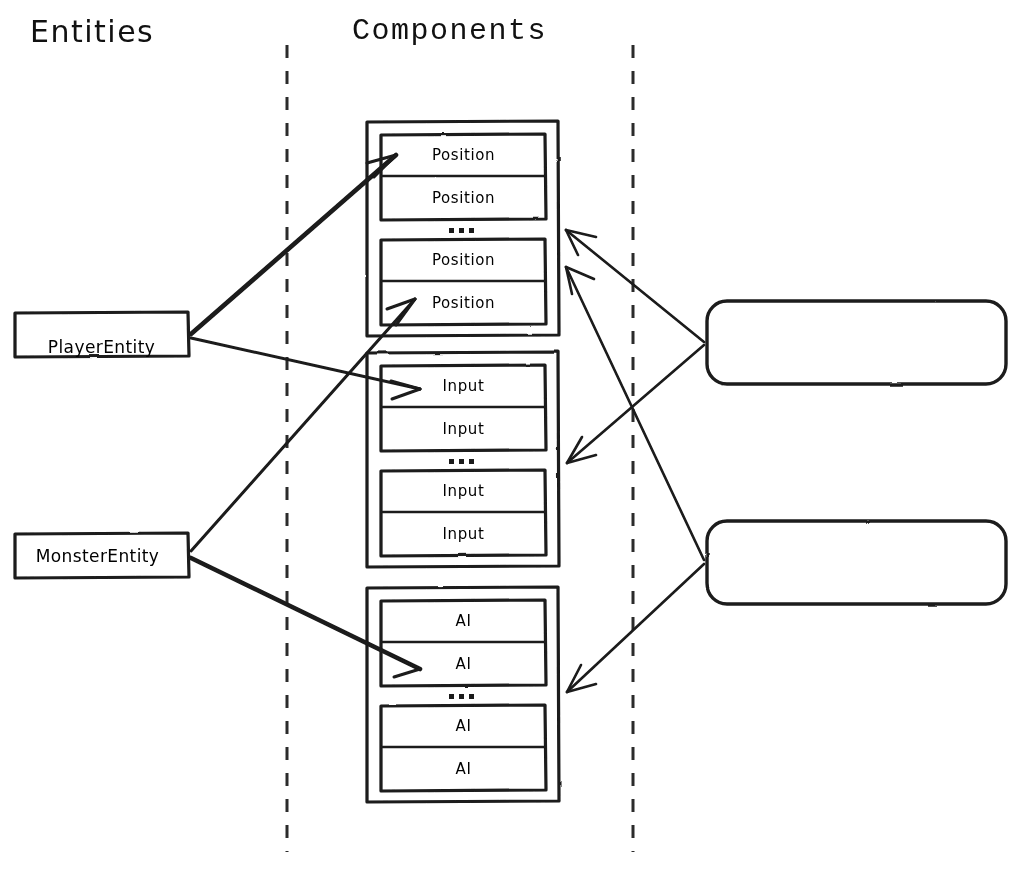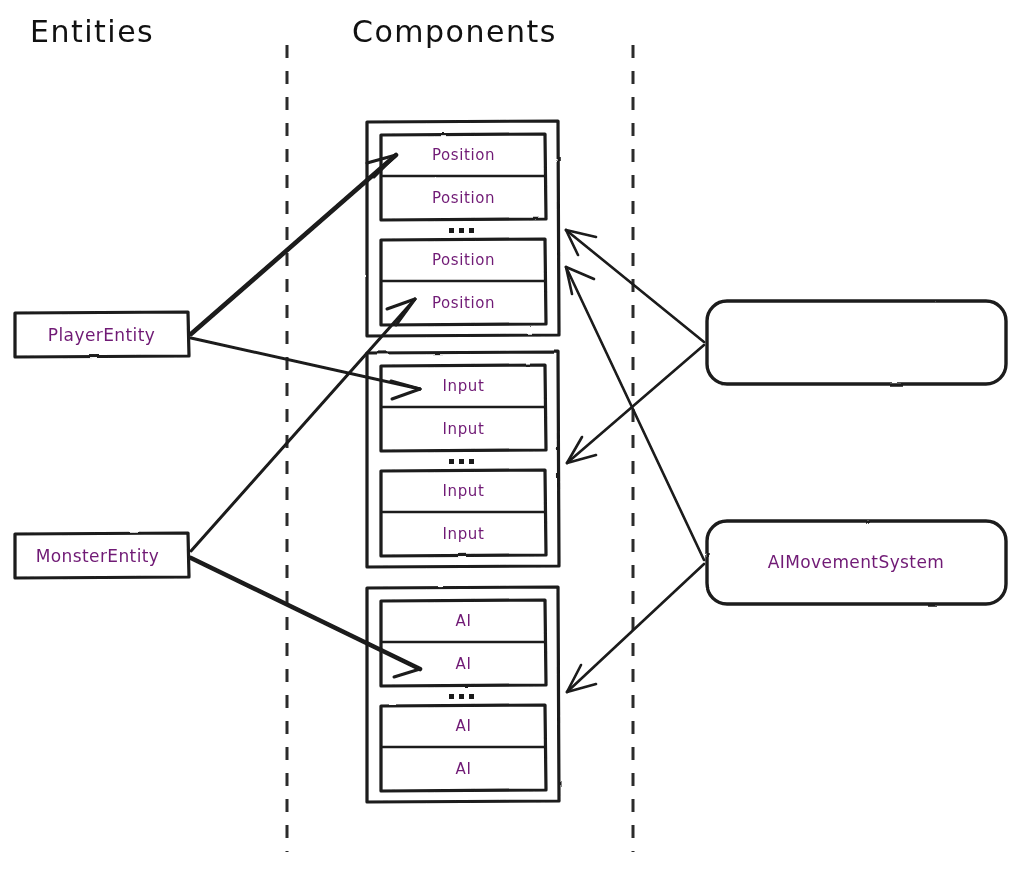--- a/index.html
+++ b/index.html
@@ -32,21 +32,21 @@
     letter-spacing: 1.5px;
     color: #111111;
     white-space: nowrap;
   }
   .node-label {
     position: absolute;
     display: flex;
     align-items: center;
     justify-content: center;
     font-family: "DejaVu Sans", sans-serif;
-    color: #701a75;
+    color: #000000;
     white-space: nowrap;
     pointer-events: none;
   }
   .entity-label { font-size: 17px; letter-spacing: 0.4px; }
   .system-label { font-size: 17px; letter-spacing: 0.4px; }
   .cell-label   { font-size: 15px; letter-spacing: 0.6px; }
   .hit {
     position: absolute;
     background: transparent;
   }
@@ -182,26 +182,25 @@
 
       <g>
         <path d="M704,564 L567,692" stroke-width="2.6"></path>
         <path d="M567,692 L581,665" stroke-width="2.6"></path>
         <path d="M567,692 L596,684" stroke-width="2.6"></path>
       </g>
     </g>
   </svg>
 
   <div class="col-header" style="left:30px;  top:14px;">Entities</div>
-  <div class="col-header" style="left:352px; top:14px;">Components</div>
-
-  <div class="node-label entity-label" style="left:14px; top:312px; width:175px; height:45px;">PlayerEntity</div>
+  <div class="col-header" style="left:352px; top:14px;font-family:Liberation Mono, monospace;">Components</div>
+
+  <div class="node-label entity-label" style="left:14px; top:324px; width:175px; height:45px;">PlayerEntity</div>
   <div class="node-label entity-label" style="left:10px; top:533px; width:175px; height:45px;">MonsterEntity</div>
 
-  <div class="node-label system-label" style="left:706px; top:520px; width:300px; height:84px;">AIMovementSystem</div>
 
   <div class="node-label cell-label" style="left:381px; top:134px; width:165px; height:42px;">Position</div>
   <div class="node-label cell-label" style="left:381px; top:176px; width:165px; height:44px;">Position</div>
   <div class="node-label cell-label" style="left:381px; top:239px; width:165px; height:42px;">Position</div>
   <div class="node-label cell-label" style="left:381px; top:281px; width:165px; height:44px;">Position</div>
 
   <div class="node-label cell-label" style="left:381px; top:365px; width:165px; height:42px;">Input</div>
   <div class="node-label cell-label" style="left:381px; top:407px; width:165px; height:44px;">Input</div>
   <div class="node-label cell-label" style="left:381px; top:470px; width:165px; height:42px;">Input</div>
   <div class="node-label cell-label" style="left:381px; top:512px; width:165px; height:44px;">Input</div>

